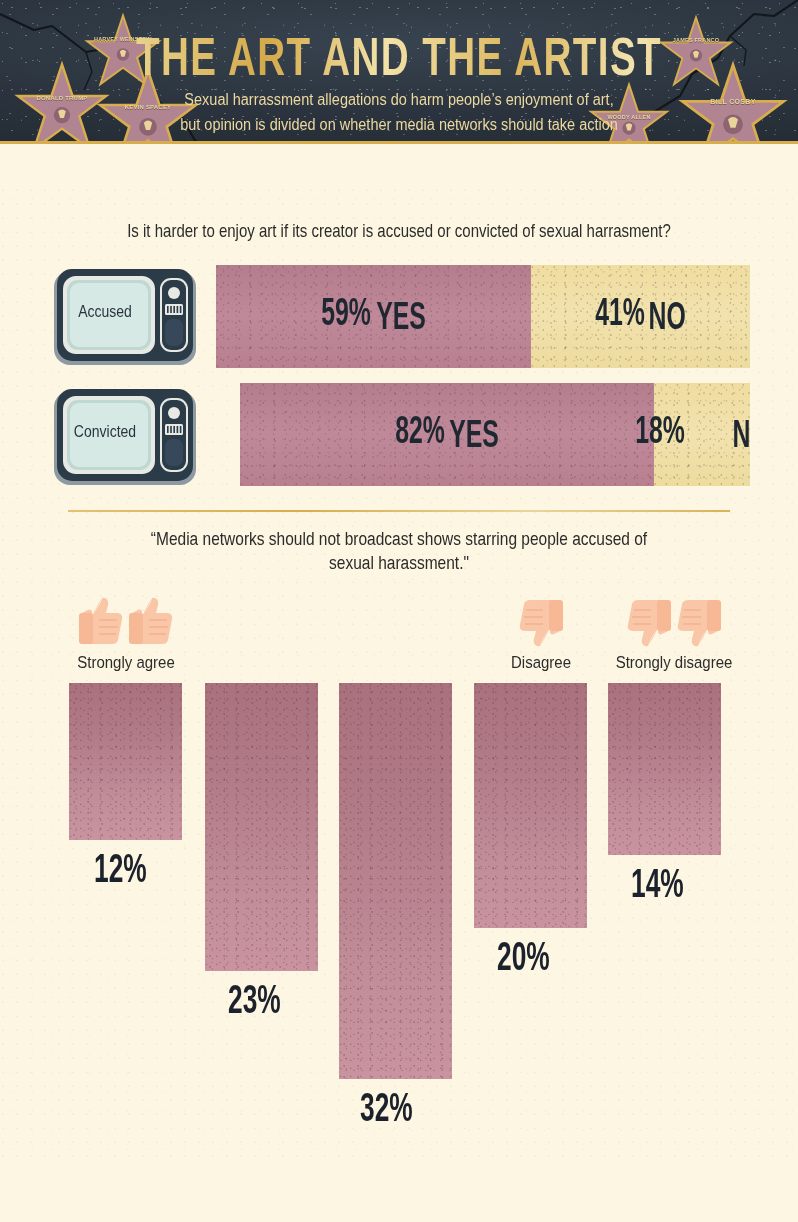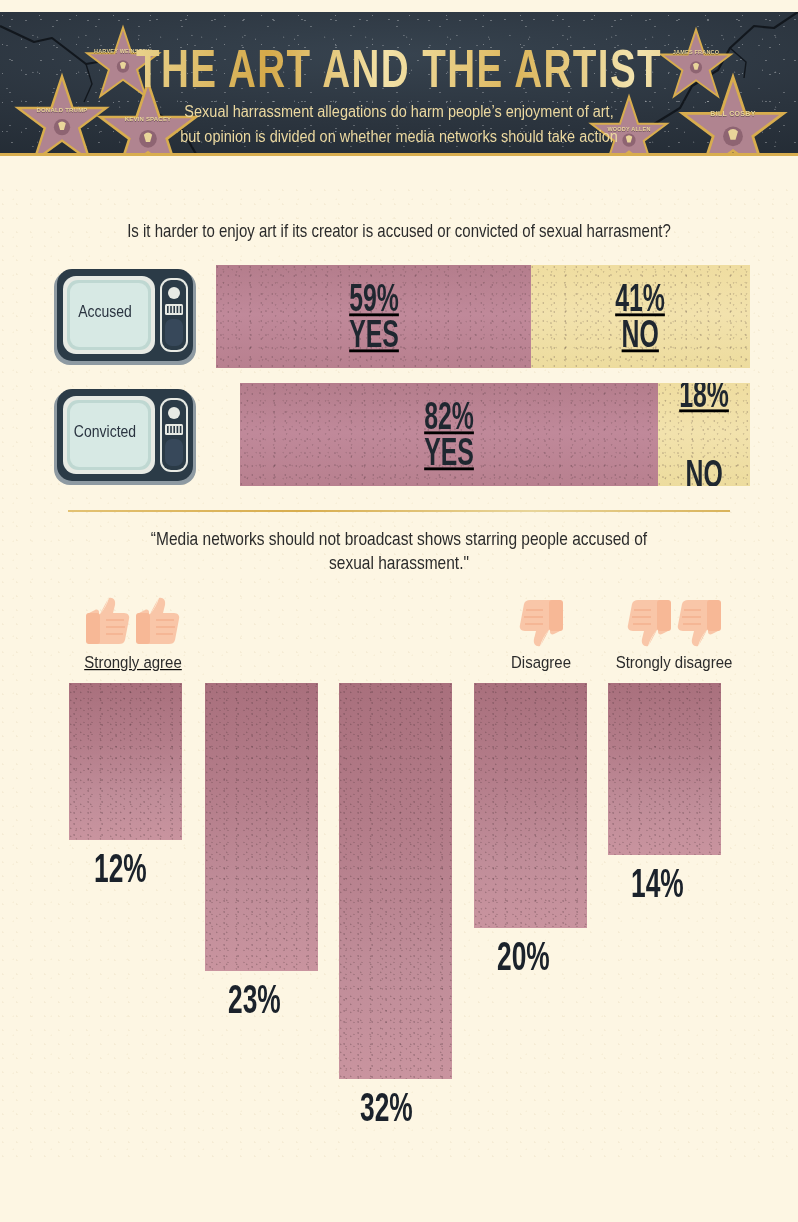--- a/index.html
+++ b/index.html
@@ -17,21 +17,21 @@
     position: relative;
     width: 798px;
     height: 1222px;
     background: #FDF6E3;
     overflow: hidden;
   }
 
   
   .header {
     position: absolute;
-    left: 0; top: 12px;
+    left: 0; top: 0;
     width: 798px;
     height: 144px;
     background:
       radial-gradient(ellipse 120% 90% at 50% 30%, #37434f 0%, #2b343e 55%, #222a33 100%);
     overflow: hidden;
     border-bottom: 3px solid #d8ad4e;
     padding-left: 24px;
   }
   .header .speckle {
     position: absolute; inset: 0;
@@ -152,24 +152,23 @@
   
   .splitbar {
     position: absolute;
     display: flex;
     z-index: 5;
     overflow: hidden;
   }
   .seg {
     position: relative;
     display: flex;
-    flex-direction: column;
+    flex-direction: row;
     align-items: center;
     justify-content: center;
-    text-decoration: underline;
   }
   .seg.yes { background: linear-gradient(180deg,#b47d8c 0%,#c0899a 48%,#b8808f 100%); }
   .seg.no  { background: linear-gradient(180deg,#efdda0 0%,#f2e2ad 48%,#eddc9e 100%); }
   .seg::after {
     content:"";
     position:absolute; inset:0;
     background-image:
       radial-gradient(circle at 12% 22%, rgba(60,40,45,.22) 0.7px, transparent 1.1px),
       radial-gradient(circle at 58% 61%, rgba(60,40,45,.18) 0.7px, transparent 1.1px),
       radial-gradient(circle at 82% 35%, rgba(60,40,45,.15) 0.7px, transparent 1.1px),
@@ -438,21 +437,21 @@
     <div class="seg no" style="width:18%;gap:44px;">
       <span class="pct">18%</span>
       <span class="ans">NO</span>
     </div>
   </div>
 
   <div class="divider"></div>
 
   <div class="quote">“Media networks should not broadcast shows starring people accused of sexual harassment."</div>
 
-  <div class="opt" style="left:64px;top:588px;width:138px;text-decoration:underline;">
+  <div class="opt" style="left:57px;top:588px;width:138px;">
     <div class="hands">
       <svg width="48" height="54" viewBox="0 0 48 54">
         <path d="M24 3 C22 9 19 15 15 19 L15 16 C15 14 13 13 11 14 L5 17 C3 18 2 20 2 22 L2 43 C2 46 4 48 7 48 L16 48 L16 18 Z" fill="#f9c6a8"></path>
         <rect x="2" y="17" width="14" height="31" rx="3" fill="#f7b896"></rect>
         <path d="M16 18 C20 14 23 8 25 2 C29 1 32 4 31 9 L29 17 L40 17 C44 17 46 20 45 23 L41 44 C40 47 38 48 35 48 L16 48 Z" fill="#f9c6a8"></path>
         <g stroke="#f2a985" stroke-width="1.1" fill="none">
           <path d="M22 24 L40 24"></path>
             <path d="M22 31 L41 31"></path>
             <path d="M22 38 L39 38"></path>
         </g>

